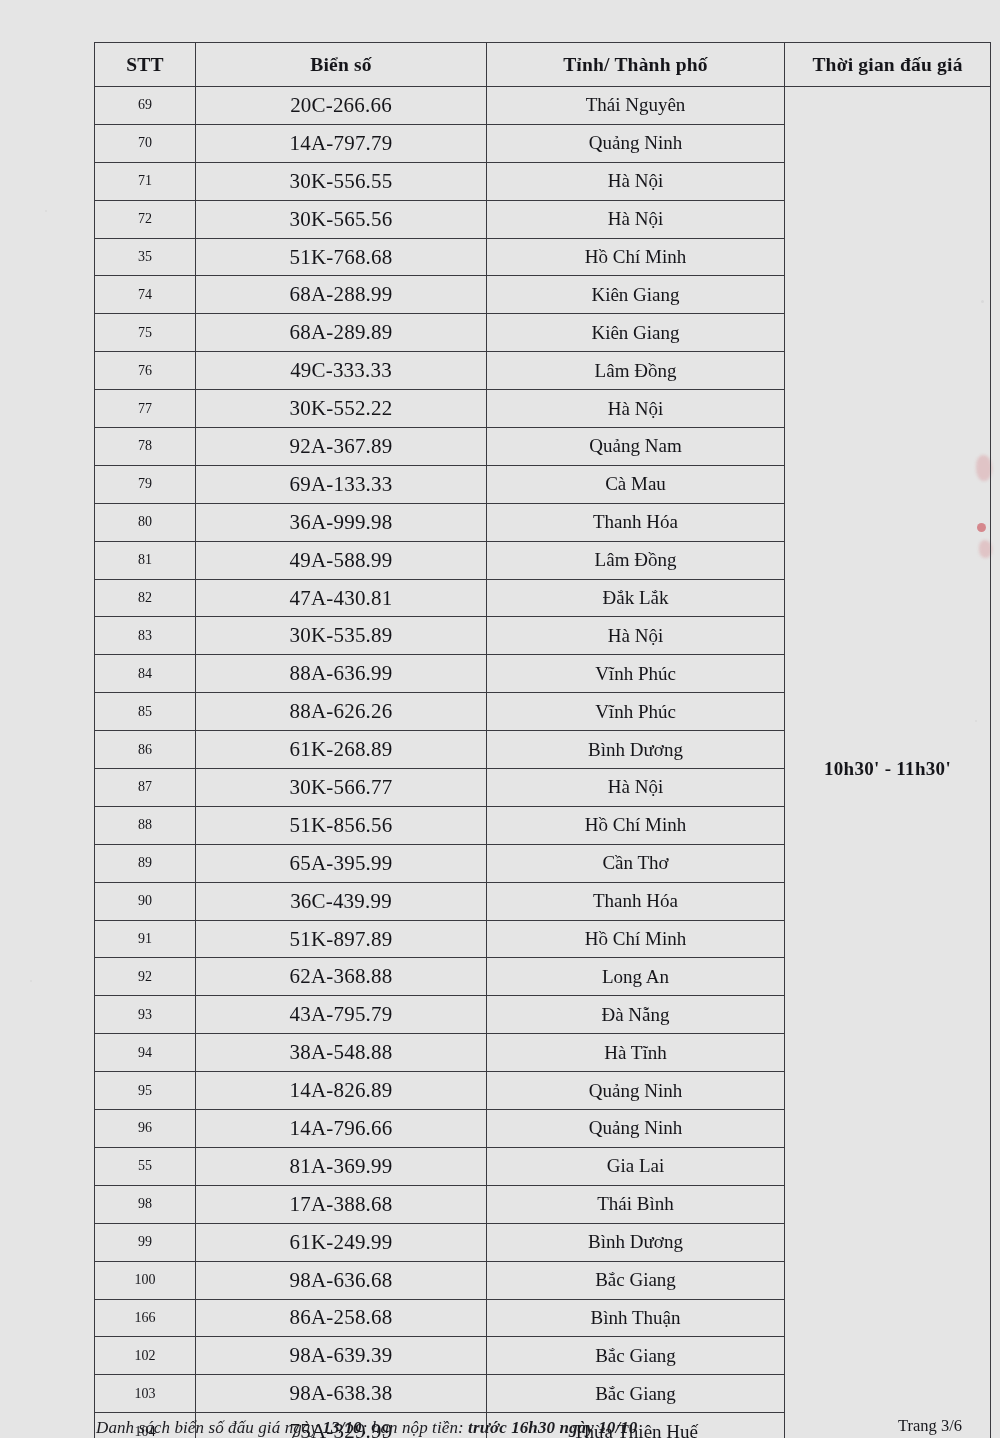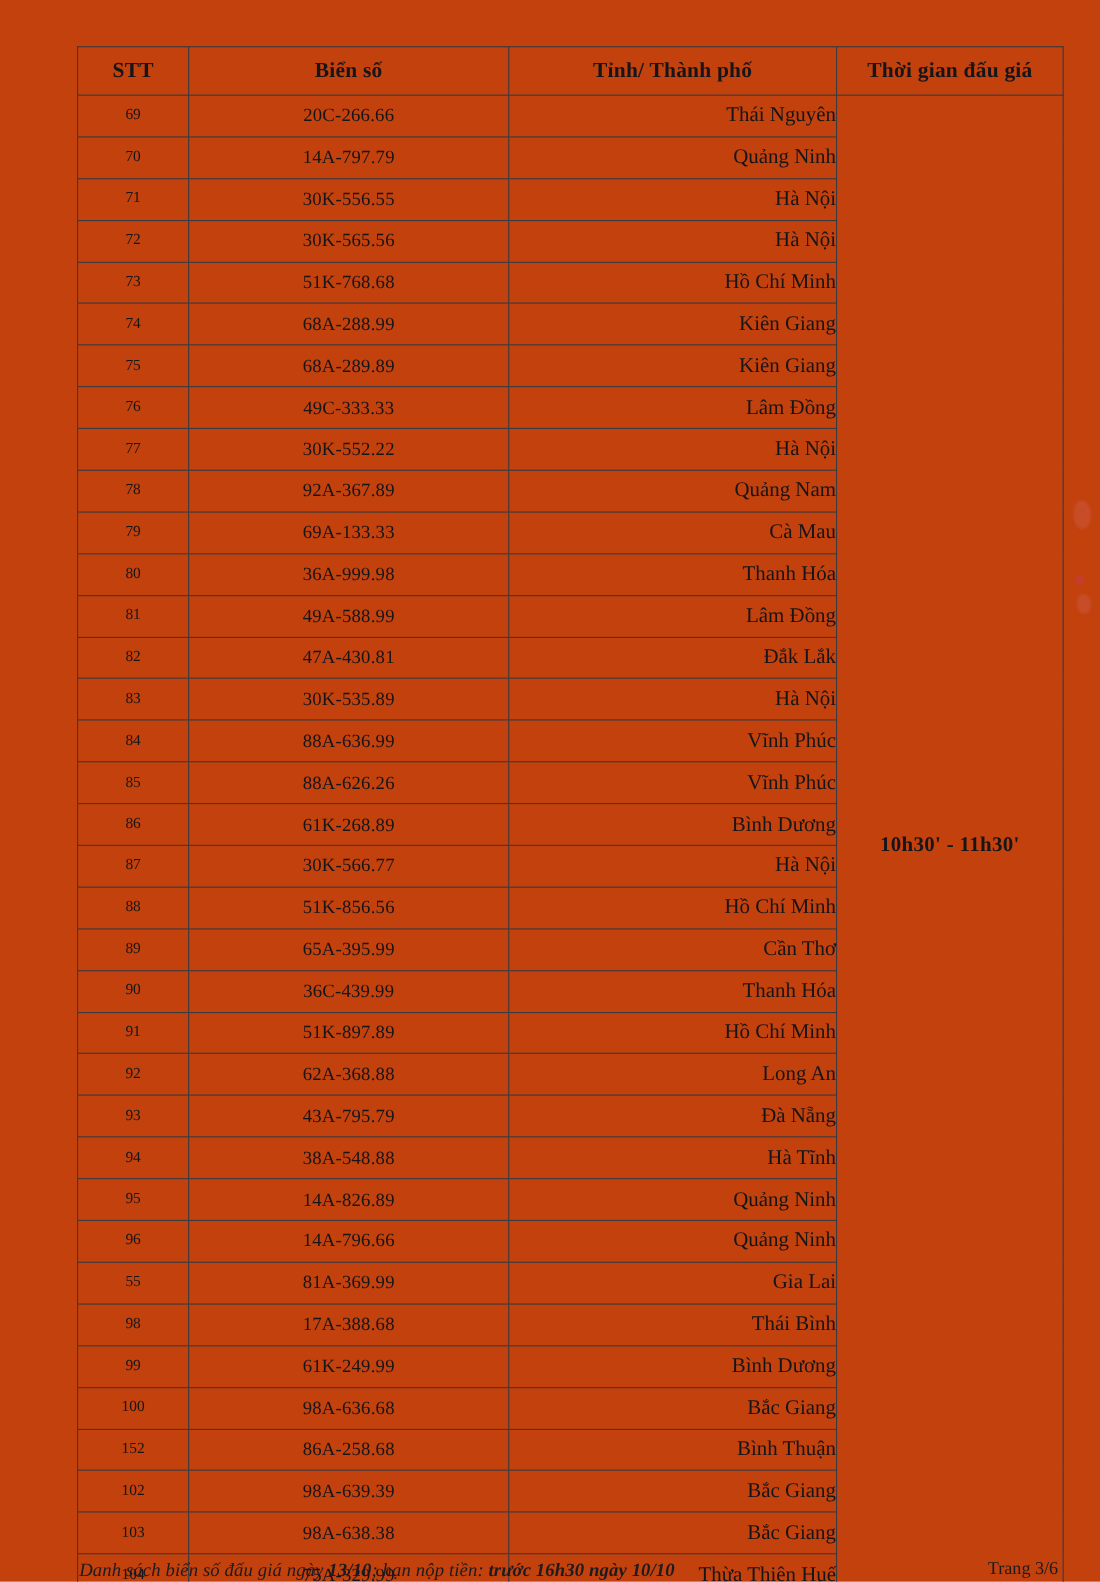--- a/index.html
+++ b/index.html
@@ -12,21 +12,22 @@
     background: #ffffff;
     font-family: "Liberation Serif", "DejaVu Serif", serif;
     position: relative;
     overflow: hidden;
   }
 
   
   .page {
     position: absolute;
     inset: 0;
-    background: #c2410c;
+    background: #e5e5e5;
+    padding-left: 24px;
   }
 
   .scan-speck {
     position: absolute;
     background: rgba(120,120,130,0.10);
     border-radius: 50%;
     pointer-events: none;
   }
 
   .red-mark {
@@ -82,26 +83,25 @@
   tbody td {
     height: 36.9px;
     font-size: 18.5px;
     font-weight: normal;
   }
 
   tbody td.cell-stt {
     font-size: 14px;
   }
   tbody td.cell-plate {
-    font-size: 17px;
+    font-size: 21px;
     letter-spacing: 0.2px;
   }
   tbody td.cell-province {
     font-size: 19px;
-    text-align: right;
   }
   td.cell-time {
     font-size: 19px;
     font-weight: bold;
     letter-spacing: 0.3px;
   }
 
   
   .footer-note {
     position: absolute;
@@ -172,21 +172,21 @@
             <td class="cell-stt">71</td>
             <td class="cell-plate">30K-556.55</td>
             <td class="cell-province">Hà Nội</td>
           </tr>
           <tr>
             <td class="cell-stt">72</td>
             <td class="cell-plate">30K-565.56</td>
             <td class="cell-province">Hà Nội</td>
           </tr>
           <tr>
-            <td class="cell-stt">73</td>
+            <td class="cell-stt">35</td>
             <td class="cell-plate">51K-768.68</td>
             <td class="cell-province">Hồ Chí Minh</td>
           </tr>
           <tr>
             <td class="cell-stt">74</td>
             <td class="cell-plate">68A-288.99</td>
             <td class="cell-province">Kiên Giang</td>
           </tr>
           <tr>
             <td class="cell-stt">75</td>
@@ -312,21 +312,21 @@
             <td class="cell-stt">99</td>
             <td class="cell-plate">61K-249.99</td>
             <td class="cell-province">Bình Dương</td>
           </tr>
           <tr>
             <td class="cell-stt">100</td>
             <td class="cell-plate">98A-636.68</td>
             <td class="cell-province">Bắc Giang</td>
           </tr>
           <tr>
-            <td class="cell-stt">152</td>
+            <td class="cell-stt">166</td>
             <td class="cell-plate">86A-258.68</td>
             <td class="cell-province">Bình Thuận</td>
           </tr>
           <tr>
             <td class="cell-stt">102</td>
             <td class="cell-plate">98A-639.39</td>
             <td class="cell-province">Bắc Giang</td>
           </tr>
           <tr>
             <td class="cell-stt">103</td>

